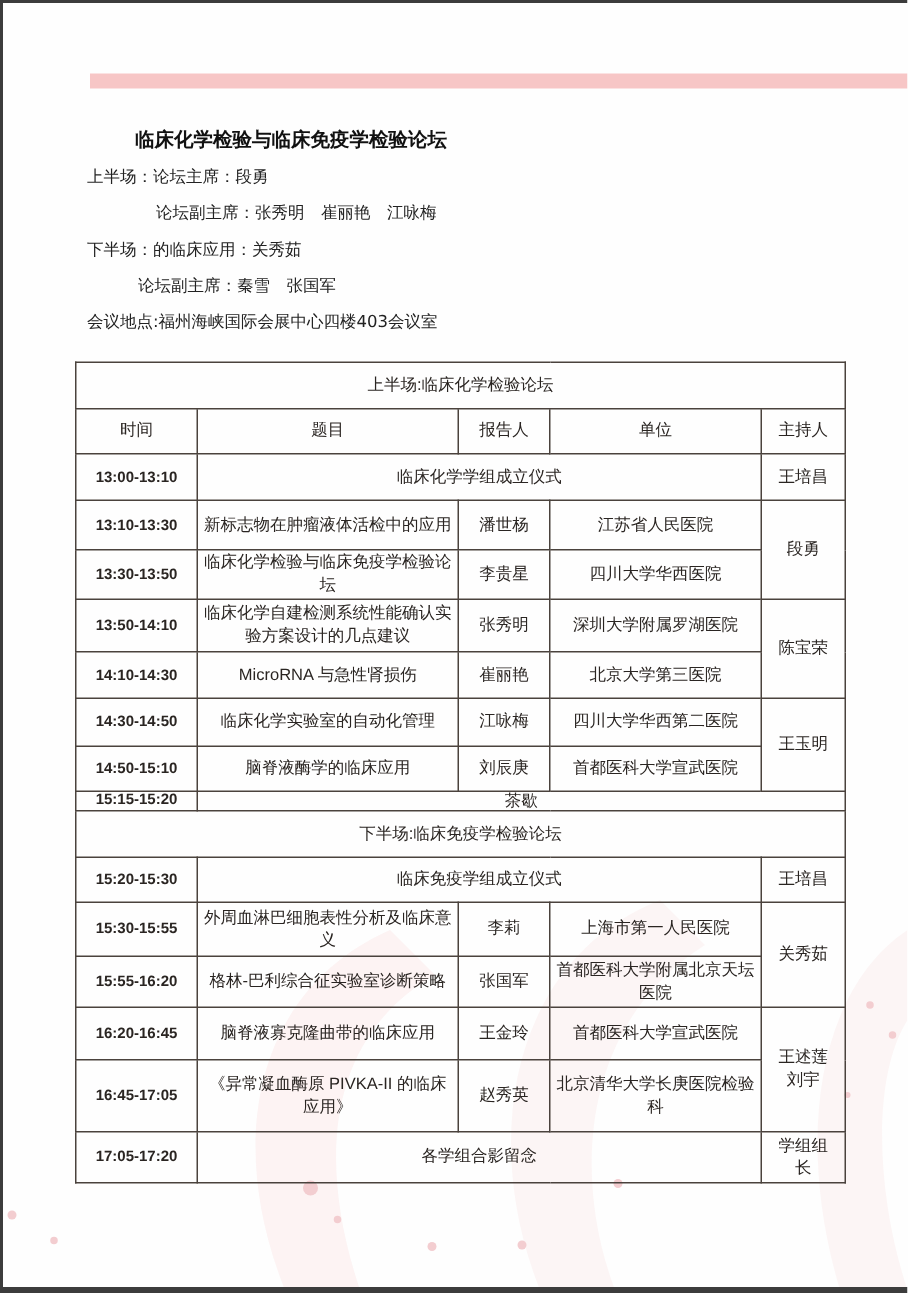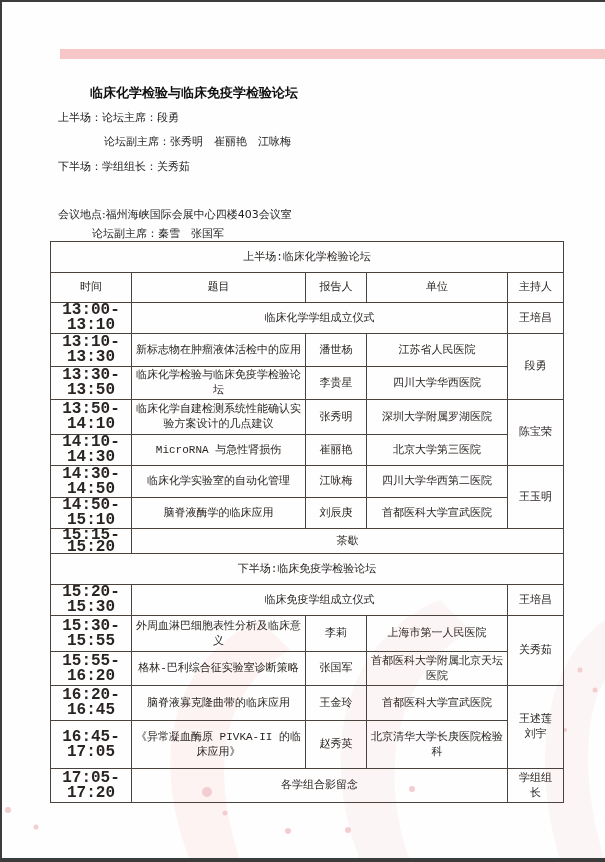--- a/index.html
+++ b/index.html
@@ -14,28 +14,28 @@
   .frame-bottom { position:absolute; left:0; top:858px; width:605px; height:4px; background:#3c3c3c; }
   .pink-bar { position:absolute; left:60px; top:49px; width:545px; height:10px; background:#f7c6c6; }
   .bg-deco { position:absolute; left:0; top:0; width:605px; height:858px; pointer-events:none; }
   .title {
     position:absolute; left:58px; top:84px; font-size:13px; font-weight:bold; color:#111;padding-left:32px;
   }
   .info { position:absolute; font-size:11px; color:#222; white-space:pre; }
   table.sched {
     position:absolute; left:50px; top:241px; width:513px;
     border-collapse:collapse; table-layout:fixed;
-    font-family:Liberation Mono, monospace;
+    font-family:Liberation Sans, sans-serif;
     font-size:11px; color:#2a2522;
   }
   table.sched td {
     border:1.3px solid #4a423d; text-align:center; vertical-align:middle;
     padding:0 2px; line-height:15px; background:transparent;
   }
-  table.sched td.time { font-size:16px; font-weight:bold;margin-top:25px; }
+  table.sched td.time { font-size:10px; font-weight:bold;margin-top:25px; }
   table.sched td.sec { font-size:11px; }
 </style>
 </head>
 <body>
 
 <div class="frame-top"></div>
 <div class="frame-left"></div>
 <div class="frame-bottom"></div>
 
 <svg class="bg-deco" viewBox="0 0 605 858">
@@ -52,22 +52,22 @@
   <circle cx="580" cy="670" r="2.5" fill="#f3cdd0"></circle>
   <circle cx="595" cy="690" r="2.5" fill="#f3cdd0"></circle>
   <circle cx="565" cy="730" r="2" fill="#f3cdd0"></circle>
 </svg>
 
 <div class="pink-bar"></div>
 
 <div class="title">临床化学检验与临床免疫学检验论坛</div>
 <div class="info" style="left:58px; top:110px;">上半场：论坛主席：段勇</div>
 <div class="info" style="left:104px; top:134px;">论坛副主席：张秀明　崔丽艳　江咏梅</div>
-<div class="info" style="left:58px; top:159px;">下半场：学组组长：关秀茹</div>
-<div class="info" style="left:92px; top:183px;margin-top:43px;">论坛副主席：秦雪　张国军</div>
+<div class="info" style="left:58px; top:159px;">下半场：的临床应用：关秀茹</div>
+<div class="info" style="left:92px; top:183px;">论坛副主席：秦雪　张国军</div>
 <div class="info" style="left:58px; top:207px;">会议地点:福州海峡国际会展中心四楼403会议室</div>
 
 <table class="sched">
   <colgroup>
     <col style="width:81px">
       <col style="width:174px">
       <col style="width:61px">
       <col style="width:141px">
       <col style="width:56px">
   </colgroup>

